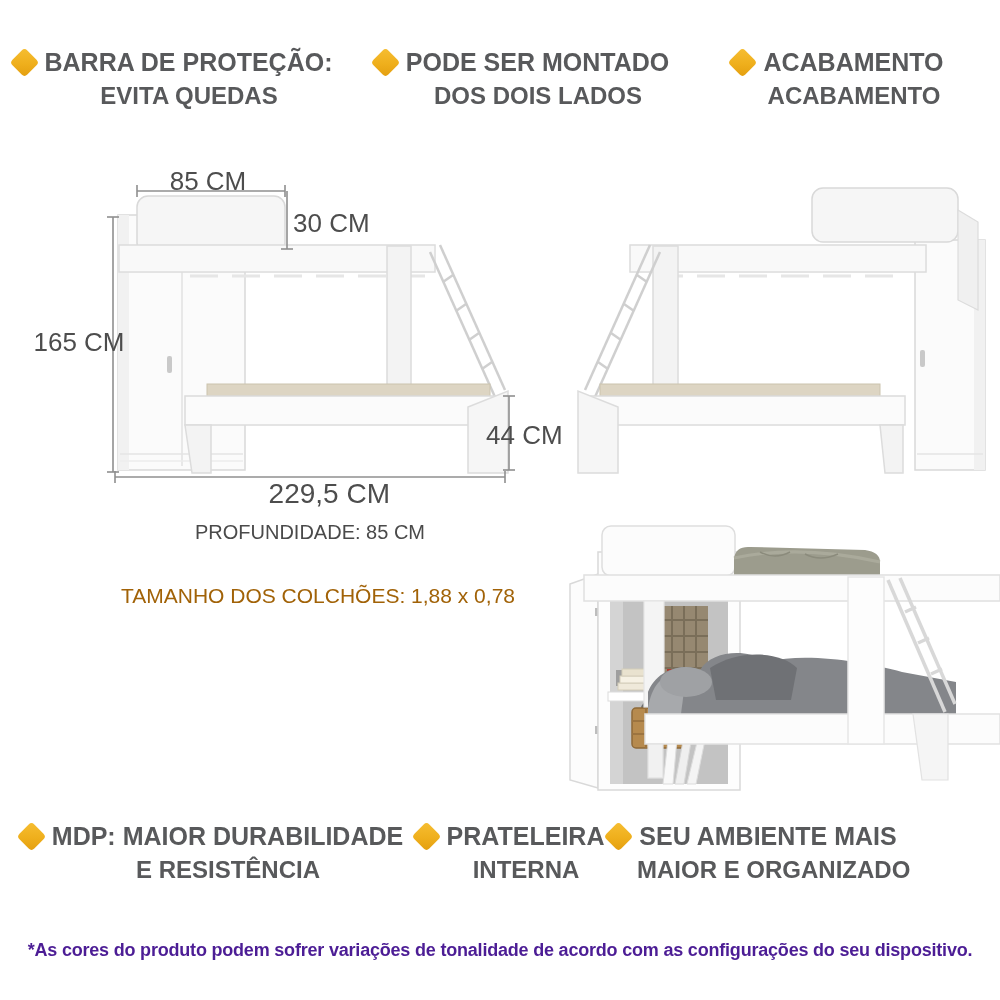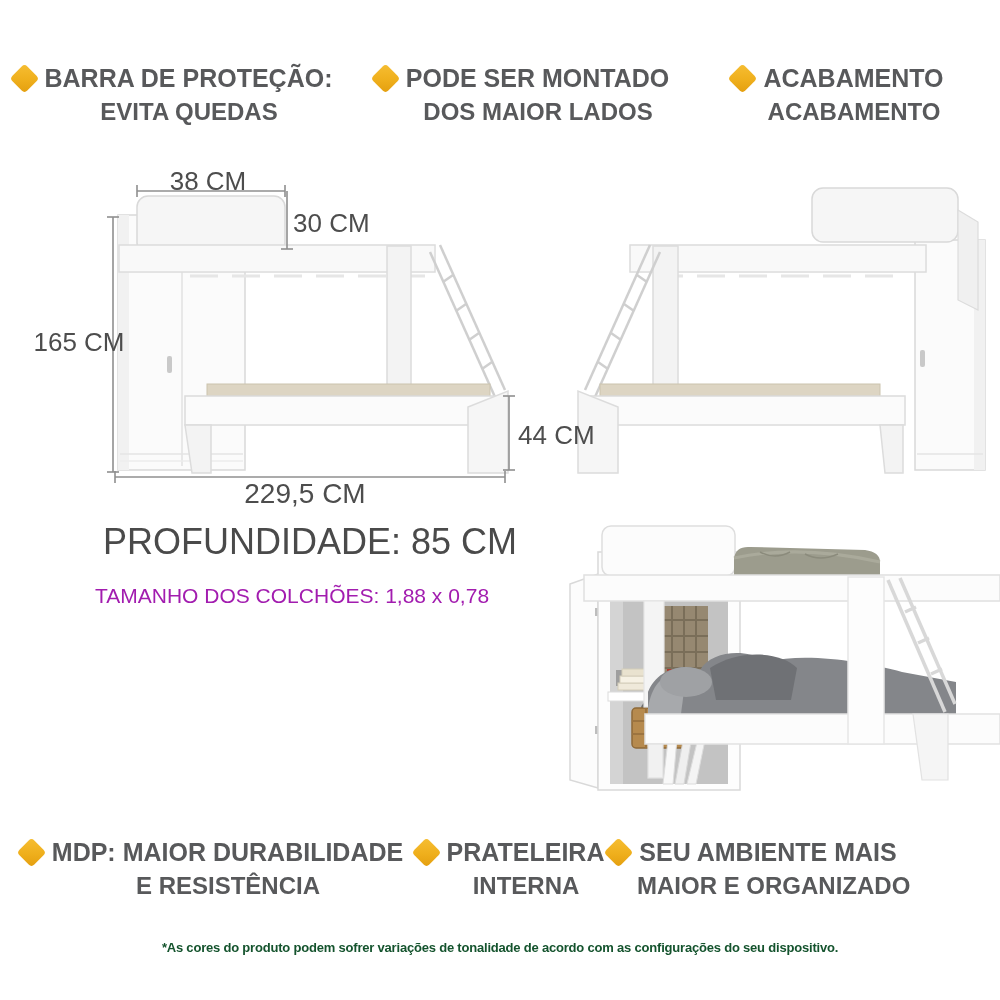--- a/index.html
+++ b/index.html
@@ -1,56 +1,56 @@
 <!DOCTYPE html>
 <html><head>
 <meta charset="utf-8">
 <style>
   html,body{margin:0;padding:0;background:#ffffff;}
   .canvas{
     position:relative;width:1000px;height:1000px;background:#ffffff;overflow:hidden;
     font-family:"Liberation Sans", sans-serif;color:#58595B;
   }
   
-  .feature{position:absolute;margin-top:16px;}
+  .feature{position:absolute;}
   .f-line1{display:flex;align-items:center;justify-content:center;gap:10px;
     font-weight:700;font-size:25px;line-height:33px;color:#58595B;white-space:nowrap;}
   .f-line2{text-align:center;padding-left:32px;font-weight:700;font-size:24px;
     line-height:33px;color:#58595B;white-space:nowrap;}
   .diamond{width:21px;height:21px;border-radius:4px;flex:0 0 auto;
     background:linear-gradient(135deg,#F6BE33 0%,#EFAF1C 55%,#E39E0F 100%);
     transform:rotate(45deg);}
   
   .dim{position:absolute;font-size:26px;color:#4D4D4D;font-weight:400;white-space:nowrap;}
   .dim.center{text-align:center;}
-  .big-label{position:absolute;font-size:36px;color:#4A4A4A;text-align:center;white-space:nowrap;}
-  .small-label{position:absolute;font-size:21px;color:#a21caf;text-align:left;white-space:nowrap;}
+  .big-label{position:absolute;font-size:20px;color:#4A4A4A;text-align:center;white-space:nowrap;}
+  .small-label{position:absolute;font-size:21px;color:#a16207;text-align:right;white-space:nowrap;}
   .footer{position:absolute;left:0;top:940px;width:1000px;text-align:center;
-    font-size:13px;font-weight:700;color:#14532d;letter-spacing:-0.2px;}
+    font-size:18px;font-weight:700;color:#4c1d95;letter-spacing:-0.2px;}
   svg{position:absolute;display:block;}
 </style>
 </head>
 <body>
 
 <div class="canvas">
 
   <div class="feature" style="left:8px;top:46px;width:330px;">
     <div class="f-line1">
       <span class="diamond"></span>
       <span>BARRA DE PROTEÇÃO:</span>
     </div>
     <div class="f-line2">EVITA QUEDAS</div>
   </div>
 
   <div class="feature" style="left:368px;top:46px;width:308px;">
     <div class="f-line1">
       <span class="diamond"></span>
       <span>PODE SER MONTADO</span>
     </div>
-    <div class="f-line2">DOS MAIOR LADOS</div>
+    <div class="f-line2">DOS DOIS LADOS</div>
   </div>
 
   <div class="feature" style="left:727px;top:46px;width:222px;">
     <div class="f-line1">
       <span class="diamond"></span>
       <span>ACABAMENTO</span>
     </div>
     <div class="f-line2">ACABAMENTO</div>
   </div>
 
@@ -127,25 +127,25 @@
       <line x1="36" y1="173" x2="46" y2="180"></line>
       <line x1="23" y1="202" x2="33" y2="209"></line>
     </g>
 
     <rect x="25" y="224" width="280" height="12" fill="#ddd5c3" stroke="#cbc3ae" stroke-width="1"></rect>
     <rect x="10" y="236" width="320" height="29" fill="#fbfbfb" stroke="#dcdcdc" stroke-width="1.5"></rect>
     <polygon points="3,247 43,231 43,313 3,313" fill="#f6f6f6" stroke="#dcdcdc" stroke-width="1.5" transform="scale(-1,1) translate(-46,0)"></polygon>
     <polygon points="305,265 328,265 328,313 310,313" fill="#f3f3f3" stroke="#dcdcdc" stroke-width="1.5"></polygon>
   </svg>
 
-  <div class="dim center" style="left:160px;top:166px;width:96px;">38 CM</div>
+  <div class="dim center" style="left:160px;top:166px;width:96px;">85 CM</div>
   <div class="dim" style="left:293px;top:208px;">30 CM</div>
   <div class="dim center" style="left:4px;top:327px;width:102px;margin-left:24px;">165 CM</div>
-  <div class="dim" style="left:518px;top:420px;">44 CM</div>
-  <div class="dim center" style="left:220px;top:478px;width:170px;font-size:28px;">229,5 CM</div>
+  <div class="dim" style="left:486px;top:420px;">44 CM</div>
+  <div class="dim center" style="left:220px;top:478px;width:170px;font-size:28px;text-align:right;">229,5 CM</div>
   <div class="big-label" style="left:100px;top:521px;width:420px;">PROFUNDIDADE: 85 CM</div>
   <div class="small-label" style="left:95px;top:584px;width:420px;">TAMANHO DOS COLCHÕES: 1,88 x 0,78</div>
 
   <svg style="left:560px;top:500px;" width="440" height="310" viewBox="0 0 440 310">
 
     <polygon points="10,84 38,74 38,288 10,280" fill="#fcfcfc" stroke="#d9d9d9" stroke-width="1.5"></polygon>
     <rect x="35" y="108" width="4" height="8" fill="#bdbdbd"></rect>
       <rect x="35" y="226" width="4" height="8" fill="#bdbdbd"></rect>
 
     <rect x="38" y="52" width="142" height="238" fill="#fdfdfd" stroke="#d9d9d9" stroke-width="1.5"></rect>

